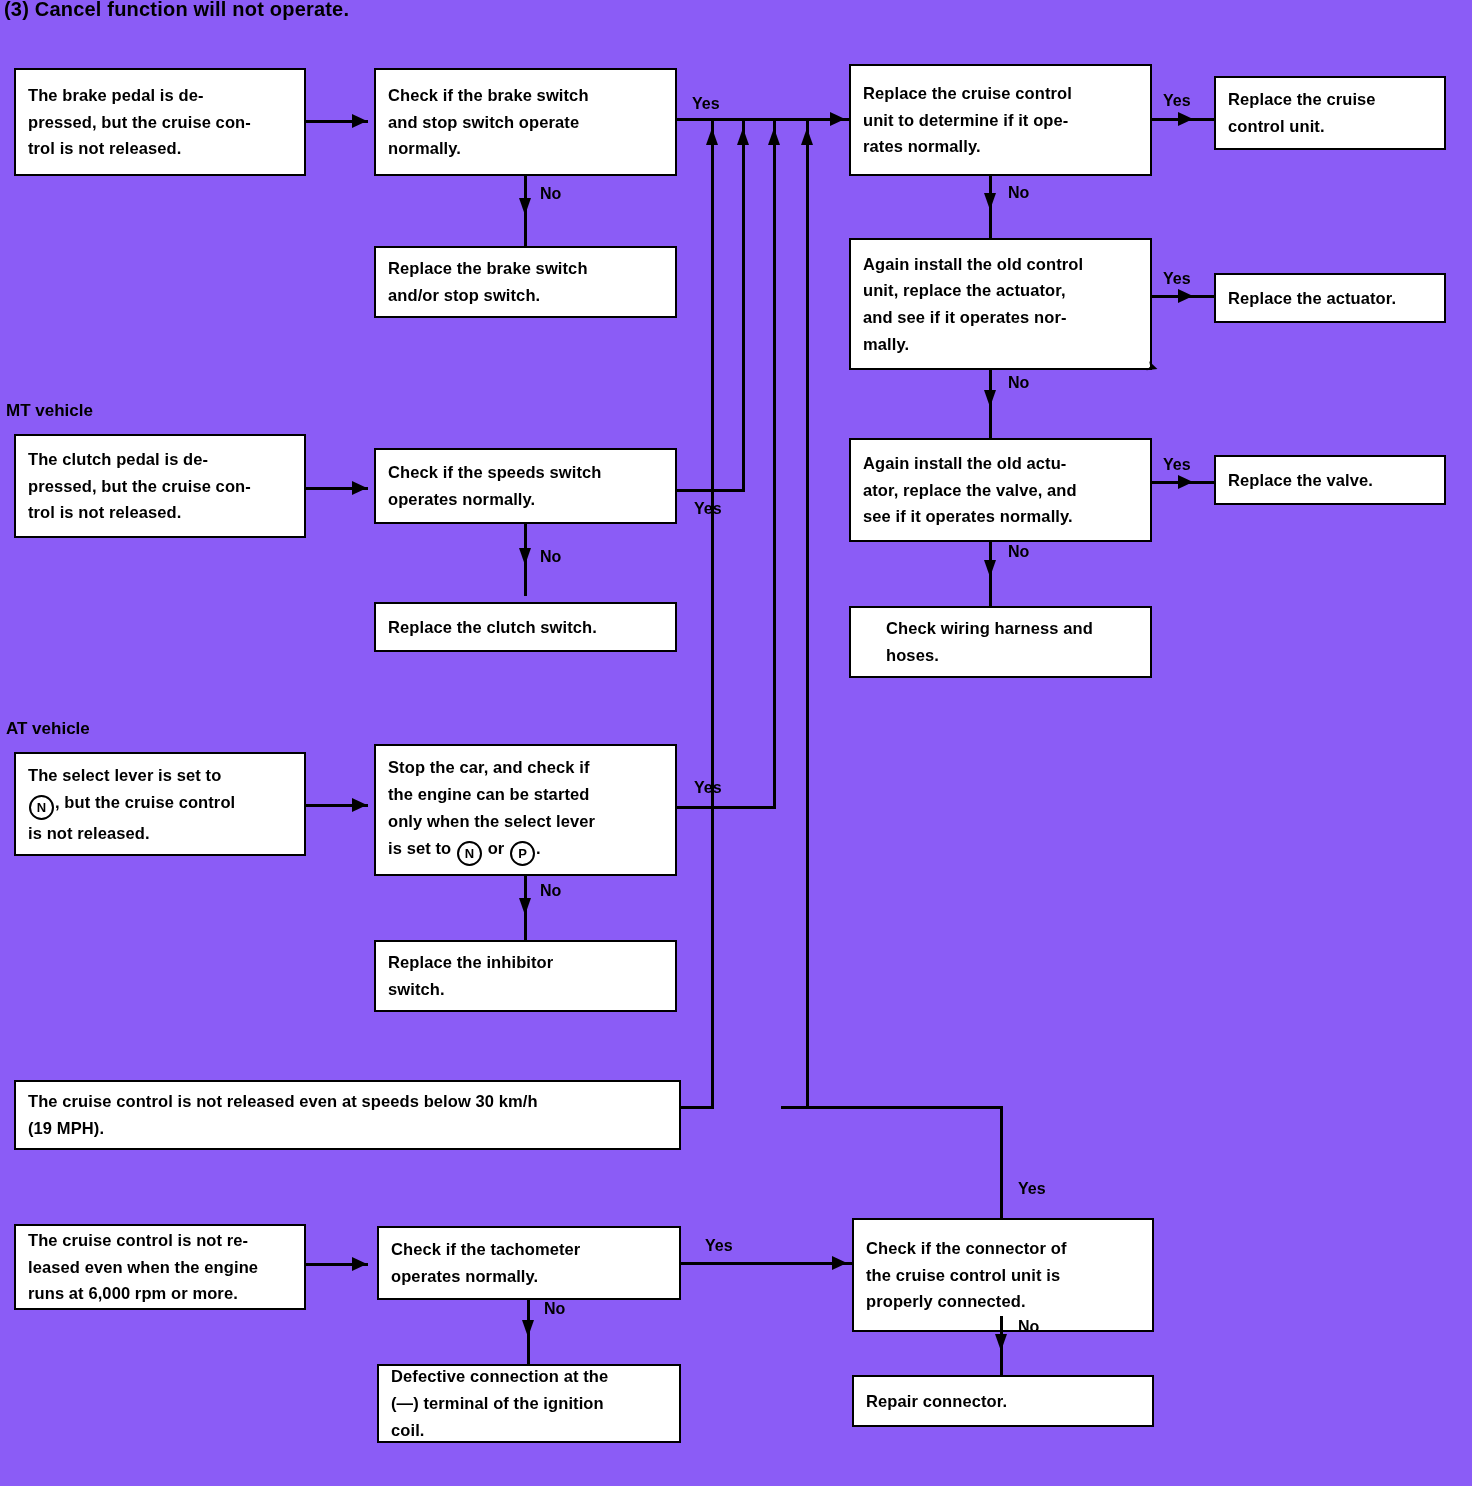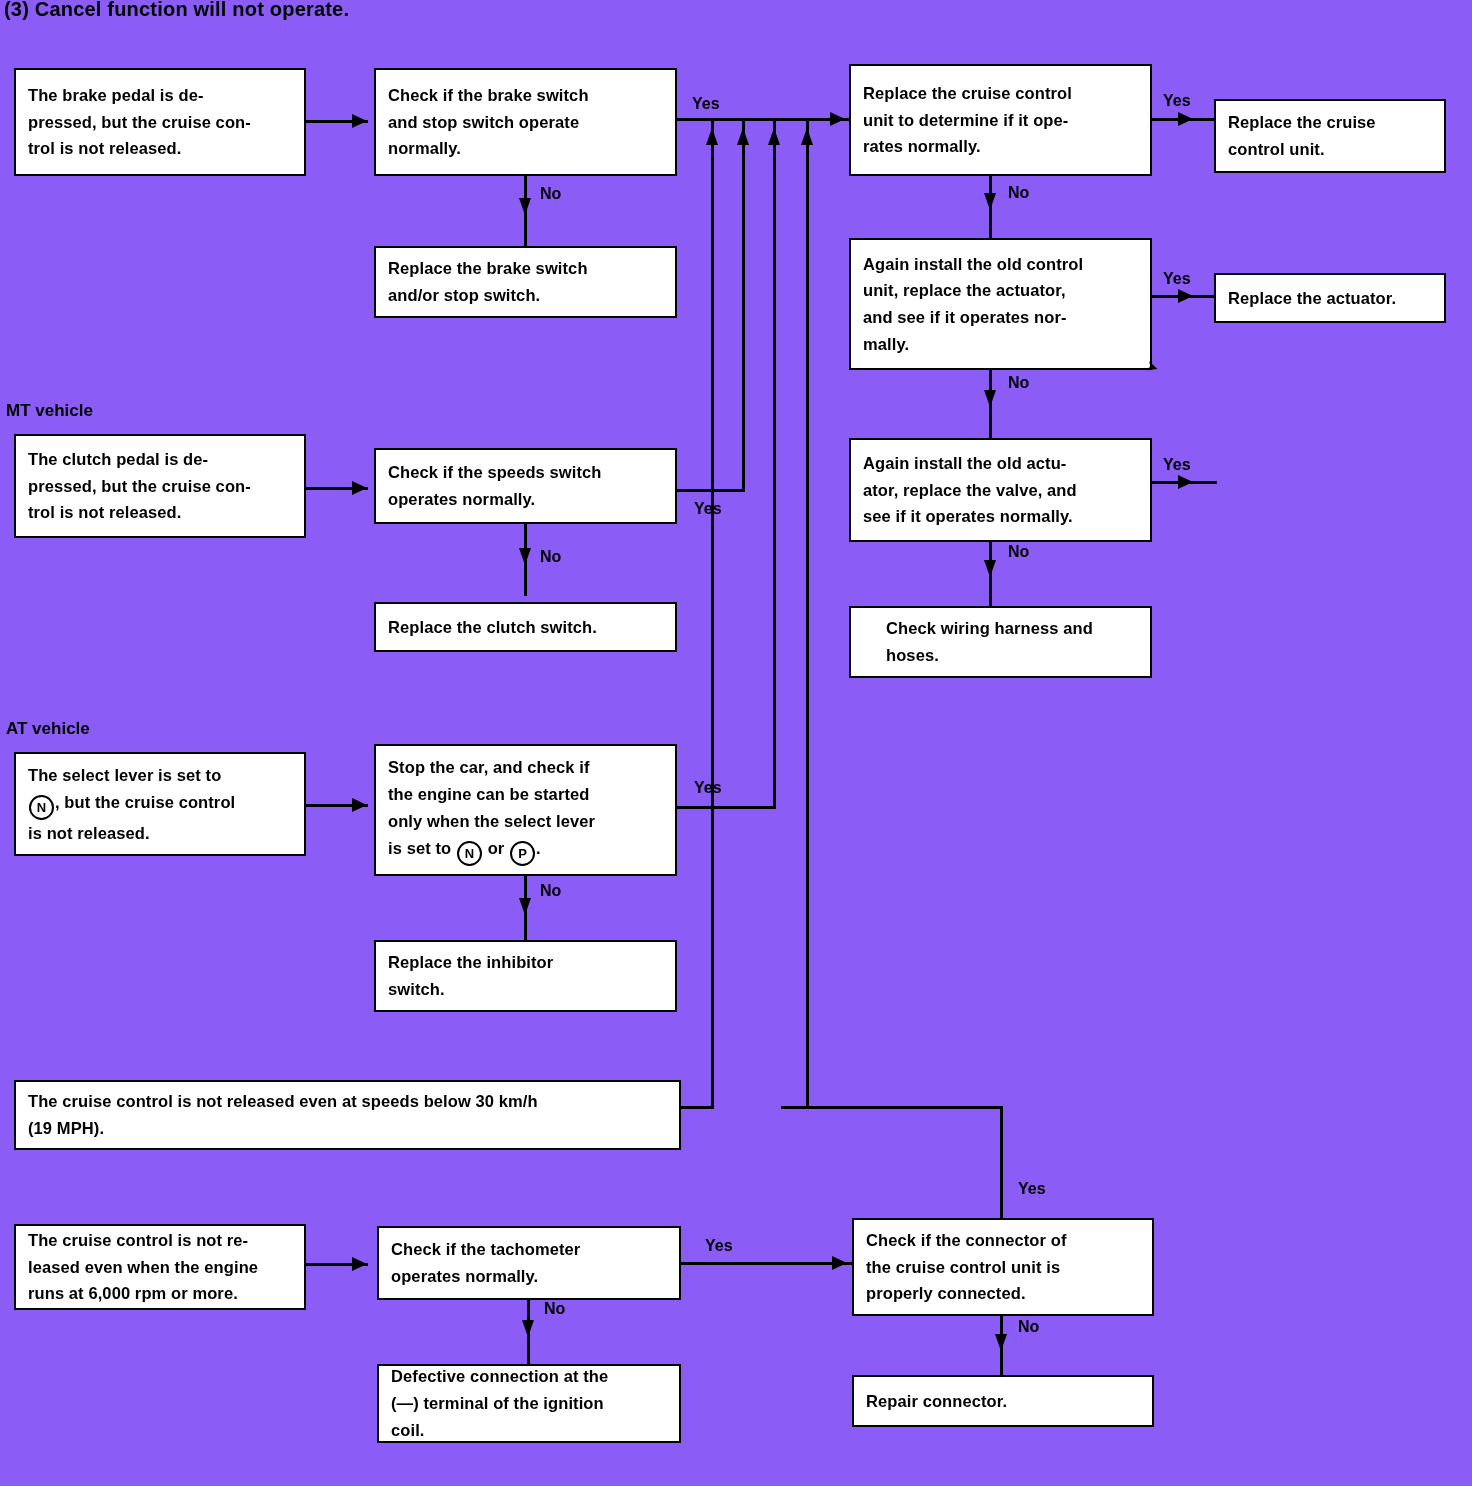--- a/index.html
+++ b/index.html
@@ -197,21 +197,21 @@
   <div class="box" style="left:849px;top:64px;width:303px;height:112px;">
     <span class="txt">Replace the cruise control
 unit to determine if it ope-
 rates normally.</span>
   </div>
 
   <div class="ln hln" style="left:1152px;top:118px;width:65px;"></div>
   <div class="arr arr-r" style="left:1178px;top:111.5px;"></div>
   <div class="edge-label" style="left:1163px;top:92px;">Yes</div>
 
-  <div class="box" style="left:1214px;top:76px;width:232px;height:74px;margin-top:23px;">
+  <div class="box" style="left:1214px;top:76px;width:232px;height:74px;">
     <span class="txt">Replace the cruise
 control unit.</span>
   </div>
 
   <div class="ln vln" style="left:989px;top:176px;width:2.5px;height:64px;"></div>
   <div class="arr arr-d" style="left:984px;top:193px;"></div>
   <div class="edge-label" style="left:1008px;top:184px;">No</div>
 
   <div class="box" style="left:849px;top:238px;width:303px;height:132px;">
     <span class="txt">Again install the old control
@@ -237,31 +237,34 @@
   <div class="box" style="left:849px;top:438px;width:303px;height:104px;">
     <span class="txt">Again install the old actu-
 ator, replace the valve, and
 see if it operates normally.</span>
   </div>
 
   <div class="ln hln" style="left:1152px;top:481px;width:65px;"></div>
   <div class="arr arr-r" style="left:1178px;top:474.5px;"></div>
   <div class="edge-label" style="left:1163px;top:456px;">Yes</div>
 
+  <div class="box" style="left:1214px;top:455px;width:232px;height:50px;">
+    <span class="txt">Replace the valve.</span>
+  </div>
 
   <div class="ln vln" style="left:989px;top:542px;width:2.5px;height:66px;"></div>
   <div class="arr arr-d" style="left:984px;top:560px;"></div>
   <div class="edge-label" style="left:1008px;top:543px;">No</div>
 
   <div class="box" style="left:849px;top:606px;width:303px;height:72px;padding-left:35px;">
     <span class="txt">Check wiring harness and
 hoses.</span>
   </div>
 
-  <div class="box" style="left:852px;top:1218px;width:302px;height:98px;">
+  <div class="box" style="left:852px;top:1218px;width:302px;height:114px;">
     <span class="txt">Check if the connector of
 the cruise control unit is
 properly connected.</span>
   </div>
 
   <div class="ln vln" style="left:1000px;top:1316px;width:2.5px;height:62px;"></div>
   <div class="arr arr-d" style="left:995px;top:1334px;"></div>
   <div class="edge-label" style="left:1018px;top:1318px;">No</div>
 
   <div class="box" style="left:852px;top:1375px;width:302px;height:52px;">

